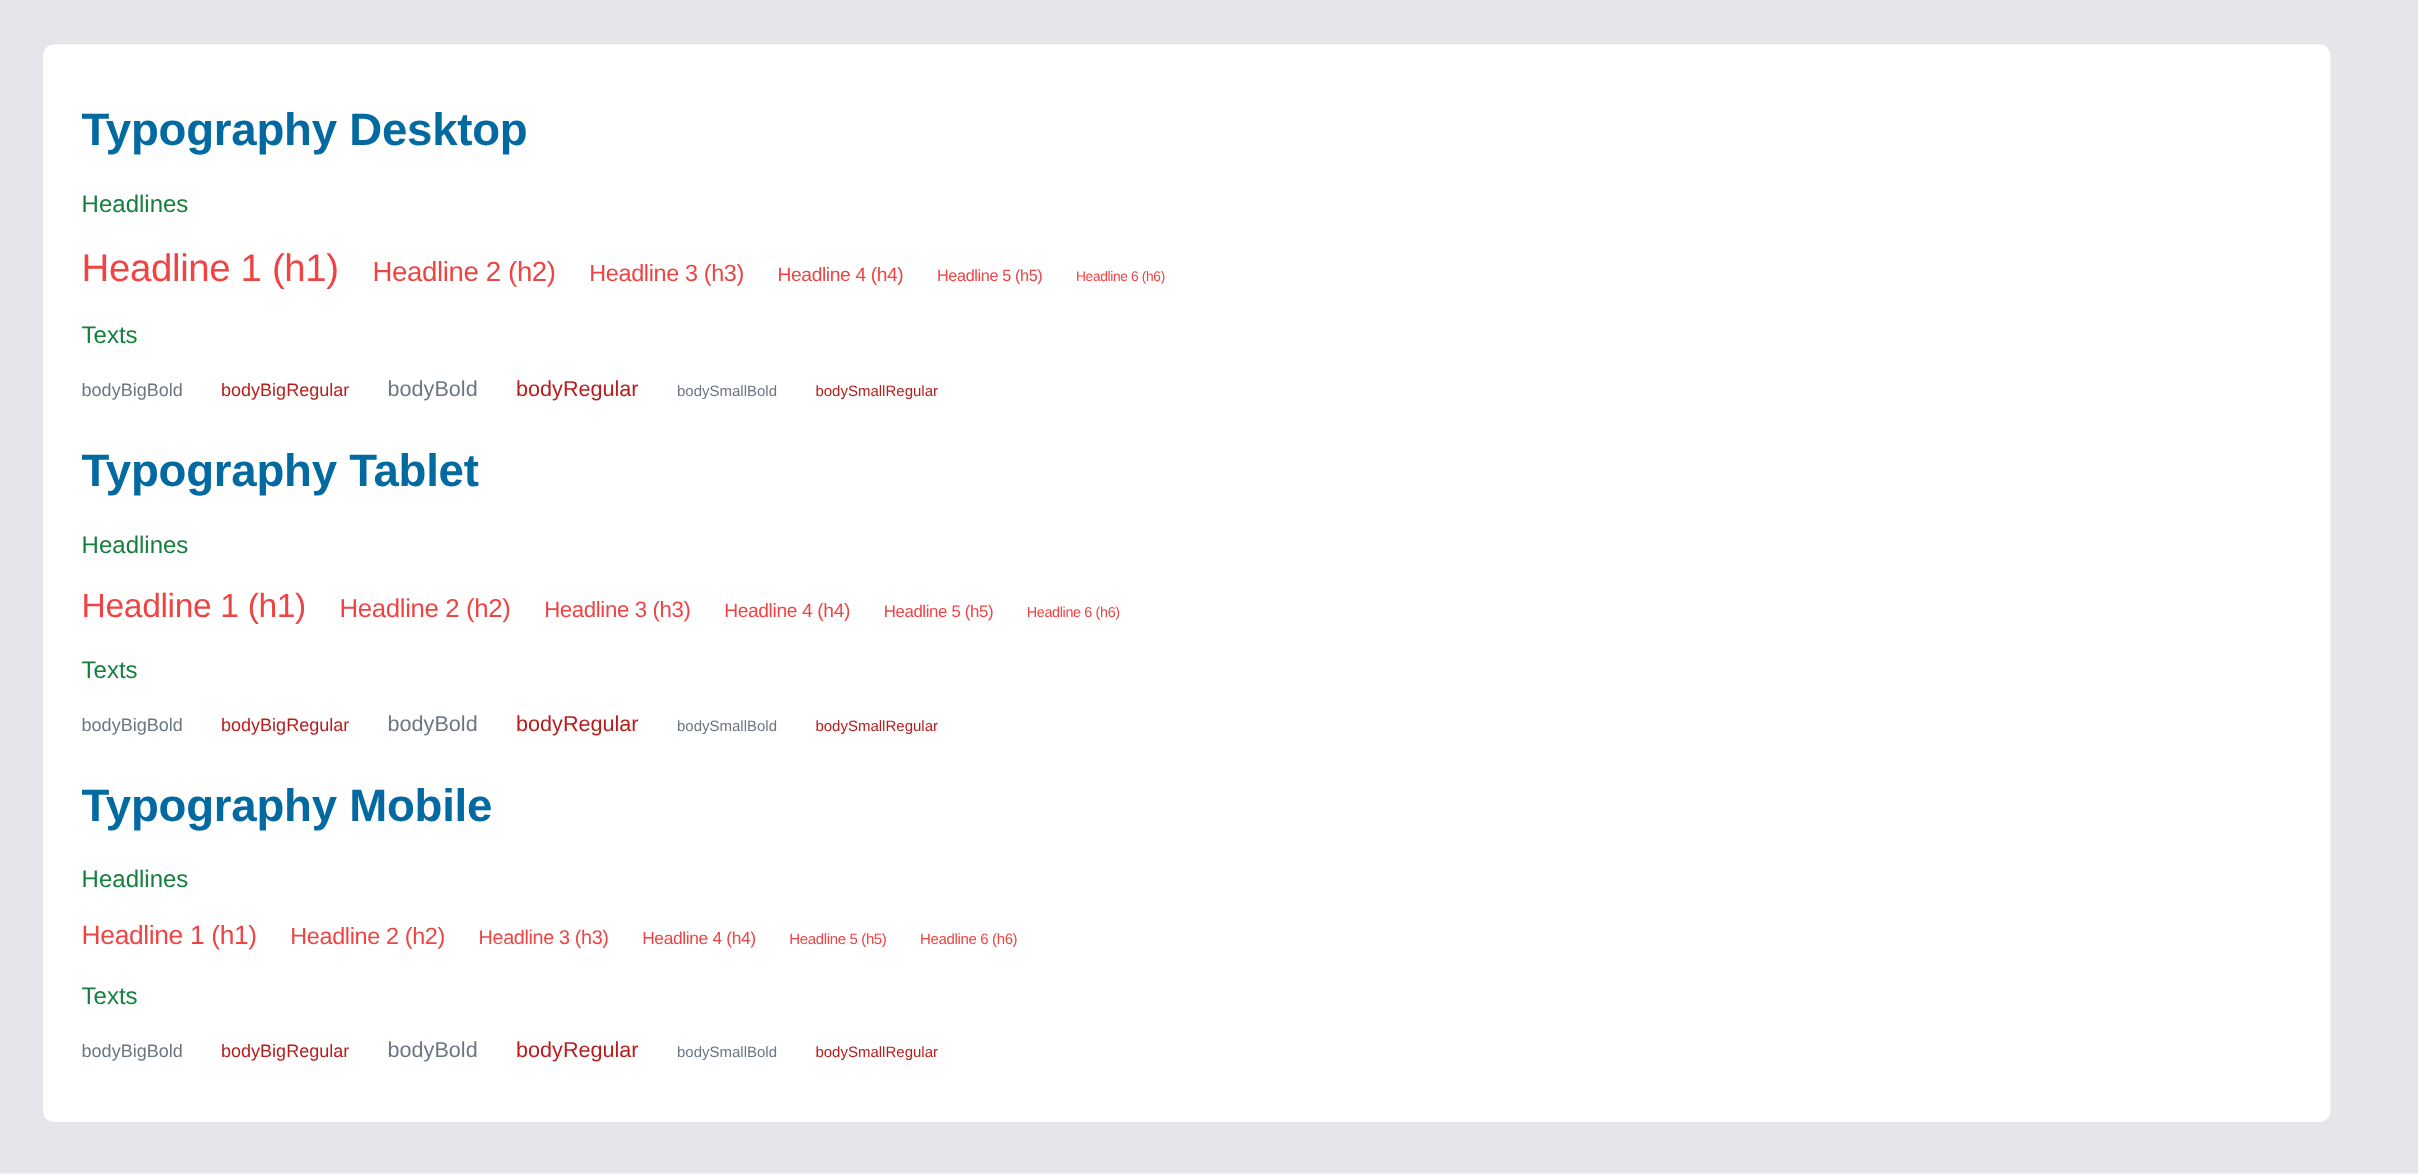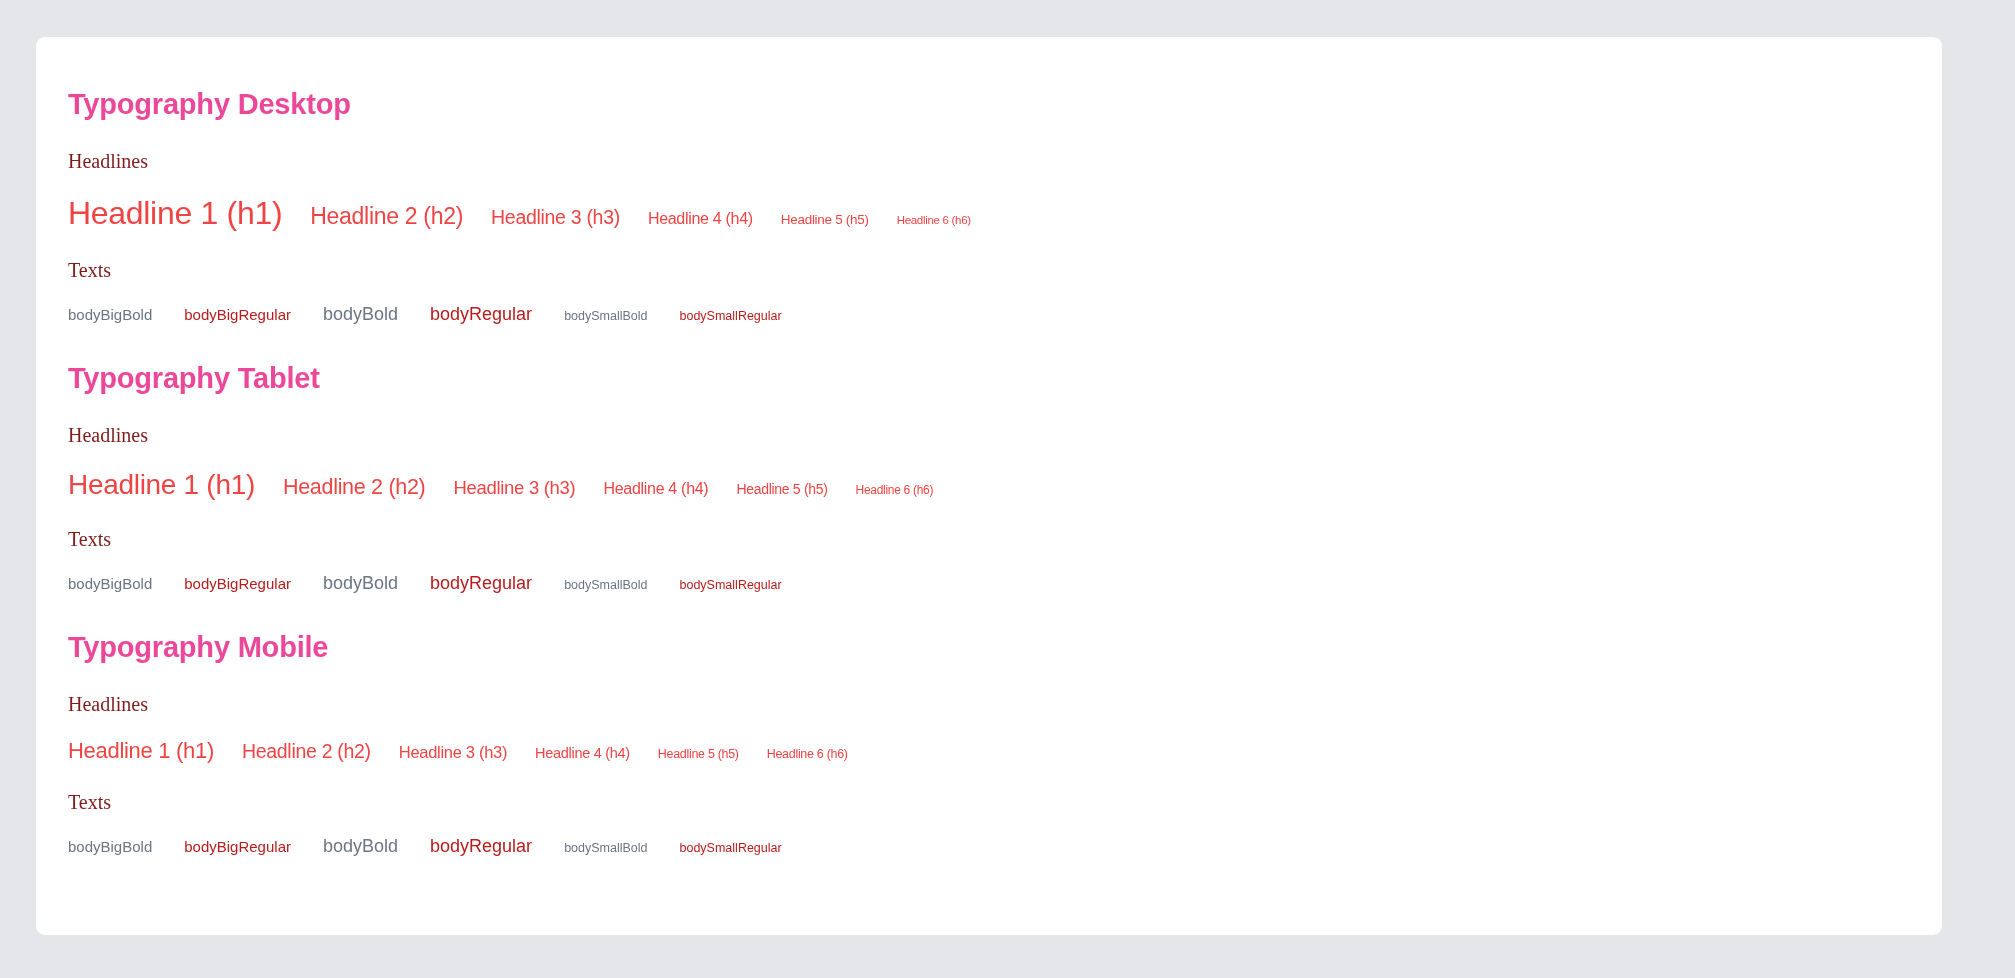--- a/index.html
+++ b/index.html
@@ -28,33 +28,32 @@
     width: 100%;
     height: 100%;
     padding: 52px 0 0 32px;
     overflow: hidden;
   }
 
   
   .section { margin-bottom: 0; }
 
   .section-title {
-    font-size: 29px;
+    font-size: 38px;
     font-weight: 700;
-    color: #ec4899;
+    color: #0369a1;
     letter-spacing: -0.2px;
     line-height: 1.1;
   }
 
   .sub-title {
     font-size: 20px;
     font-weight: 400;
-    color: #7f1d1d;
+    color: #15803d;
     line-height: 1.2;
-    font-family: Liberation Serif, serif;
   }
 
   
   .section-title            { margin-bottom: 28px; }
   .sub-title.headlines-lbl  { margin-bottom: 22px; }
   .sub-title.texts-lbl      { margin-bottom: 22px; }
   .headline-row             { margin-bottom: 26px; }
   .text-row                 { margin-bottom: 38px; }
 
   

